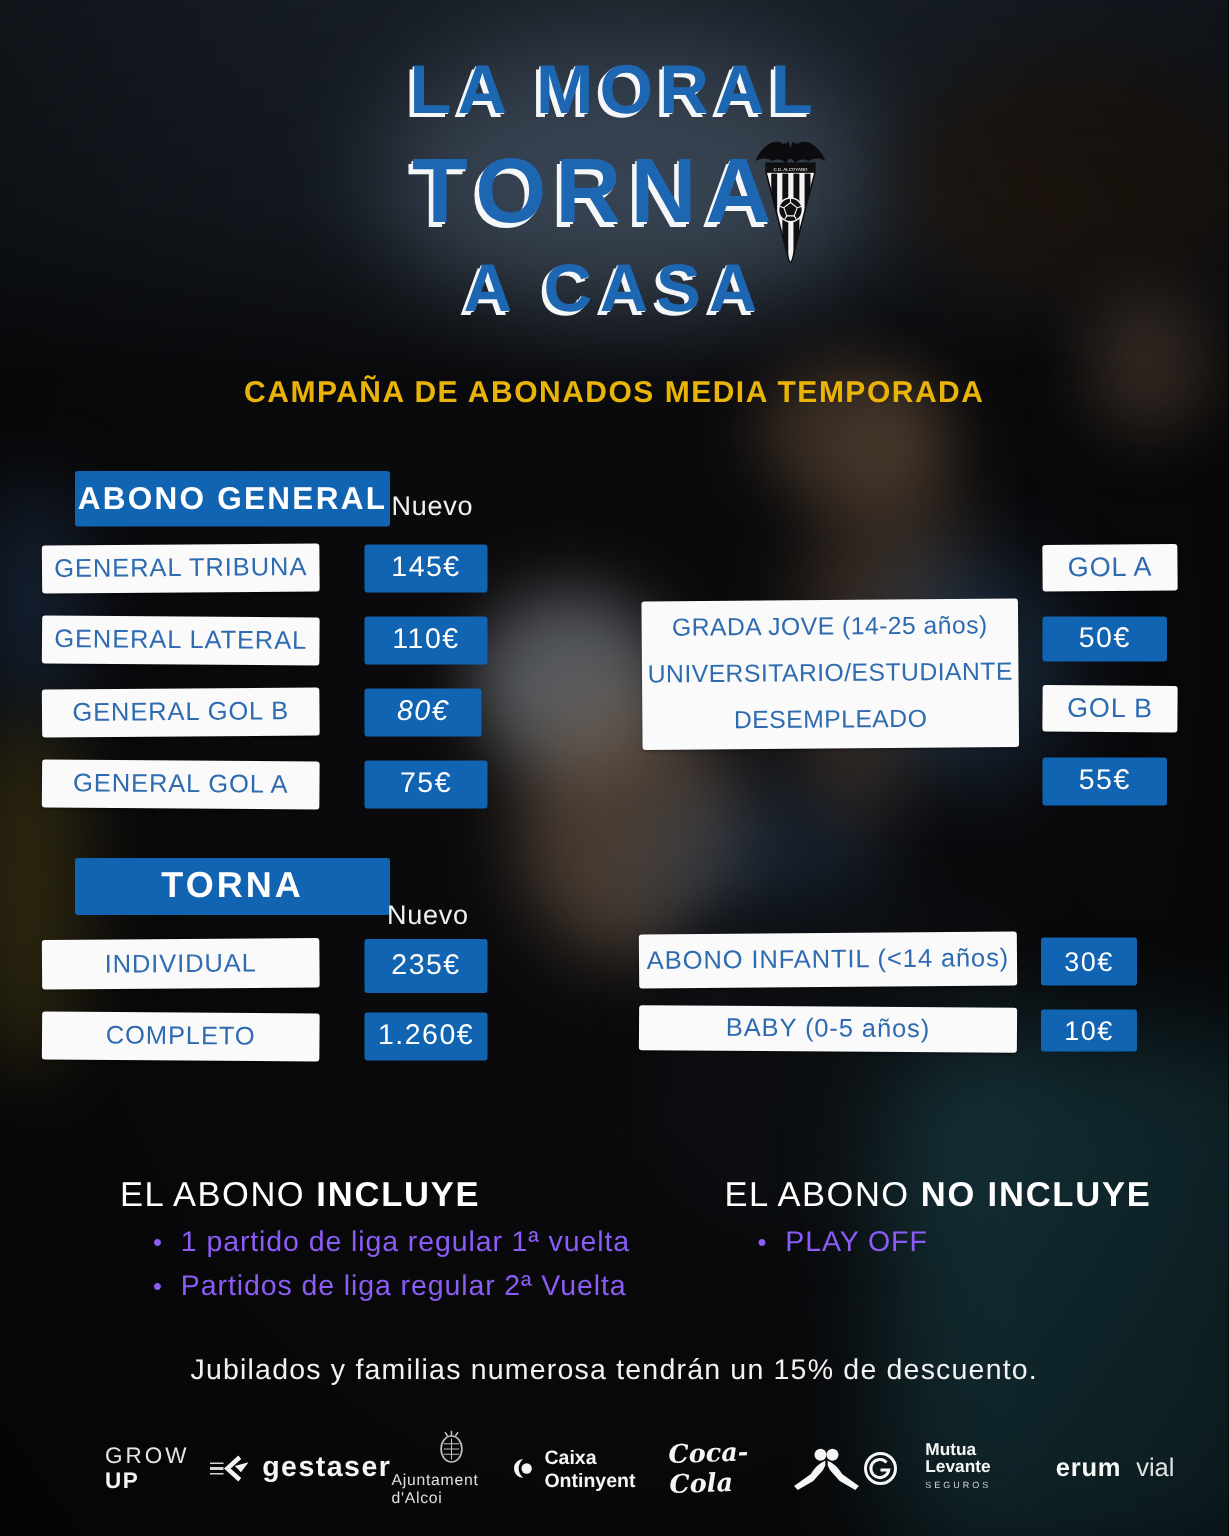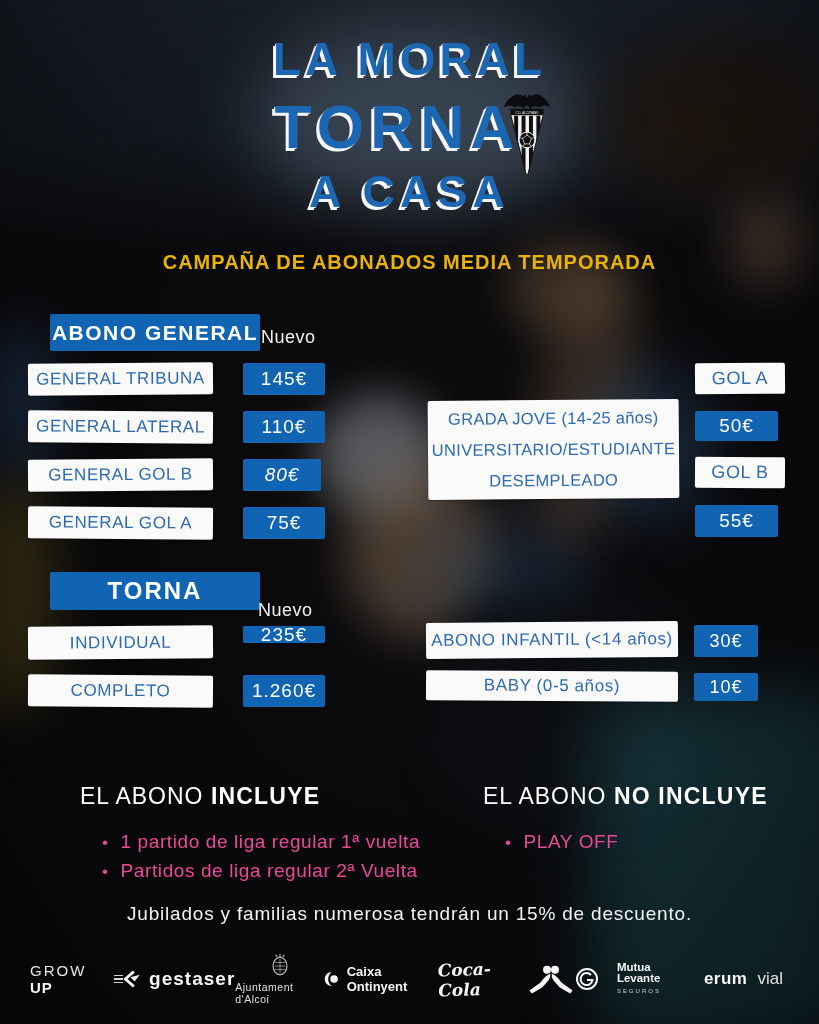--- a/index.html
+++ b/index.html
@@ -53,29 +53,29 @@
   .price{font-size:19px;letter-spacing:1px;}
   .nuevo{position:absolute;color:#f0f0f0;font-size:18px;letter-spacing:.5px;}
   .tilt-a{transform:rotate(-.45deg);}
   .tilt-b{transform:rotate(.4deg);}
 
   .youth-box{flex-direction:column;line-height:31px;font-size:16.5px;letter-spacing:.3px;}
 
   
   .sec-title{position:absolute;color:#fff;font-size:23px;letter-spacing:1px;}
   .sec-title b{letter-spacing:1.2px;}
-  .bullet{position:absolute;color:#ec4899;font-size:19px;letter-spacing:.6px;margin-top:13px;}
+  .bullet{position:absolute;color:#8b5cf6;font-size:19px;letter-spacing:.6px;}
   .bullet::before{content:"•";margin-right:12px;font-size:17px;}
 
   .note{position:absolute;top:903px;left:0;width:819px;text-align:center;color:#f2f2f2;font-size:19px;letter-spacing:.8px;}
 
   
   .footer{position:absolute;top:948px;left:0;width:819px;height:62px;display:flex;align-items:center;justify-content:space-between;padding:0 36px 0 30px;color:#fff;}
   .sponsor{display:flex;align-items:center;gap:6px;opacity:.96;}
-  .growup-txt{font-size:15px;letter-spacing:2px;color:#eee;}
+  .growup-txt{font-size:15px;letter-spacing:2px;color:#eee;margin-left:40px;}
   .growup-txt b{letter-spacing:1px;color:#fff;}
   .growup-bars{display:flex;flex-direction:column;gap:2px;}
   .growup-bars i{display:block;width:9px;height:1.5px;background:#ddd;}
   .gestaser-txt{font-size:19px;font-weight:bold;letter-spacing:1px;}
   .aj{flex-direction:column;gap:2px;}
   .aj-txt{font-size:10.5px;color:#e8e8e8;letter-spacing:.5px;}
   .caixa-txt{font-size:13px;font-weight:bold;}
   .coke{font-family:"DejaVu Serif","Liberation Serif",serif;font-style:italic;font-weight:bold;font-size:17px;transform:rotate(-2deg);}
   .mutua-txt{line-height:11px;font-size:11.5px;font-weight:bold;margin-left:12px;}
   .mutua-txt .seg{font-size:6px;font-weight:normal;letter-spacing:2px;color:#ddd;}
@@ -156,21 +156,21 @@
       <div>DESEMPLEADO</div>
     </div>
     <div class="blue-box price" style="left:695px;top:411px;width:83px;height:30px;">50€</div>
     <div class="paper-box lbl tilt-b" style="left:695px;top:457px;width:90px;height:31px;font-size:18px;">GOL B</div>
     <div class="blue-box price" style="left:695px;top:505px;width:83px;height:32px;">55€</div>
 
     <div class="blue-box hdr" style="left:30px;top:572px;width:210px;height:38px;font-size:24px;letter-spacing:2px;">TORNA</div>
     <div class="nuevo" style="left:258px;top:600px;">Nuevo</div>
 
     <div class="paper-box lbl tilt-a" style="left:28px;top:626px;width:185px;height:33px;">INDIVIDUAL</div>
-    <div class="blue-box price" style="left:243px;top:626px;width:82px;height:17px;">235€</div>
+    <div class="blue-box price" style="left:243px;top:626px;width:82px;height:36px;">235€</div>
 
     <div class="paper-box lbl tilt-b" style="left:28px;top:675px;width:185px;height:32px;">COMPLETO</div>
     <div class="blue-box price" style="left:243px;top:675px;width:82px;height:32px;">1.260€</div>
 
     <div class="paper-box lbl tilt-a" style="left:426px;top:622px;width:252px;height:36px;">ABONO INFANTIL (&lt;14 años)</div>
     <div class="blue-box price" style="left:694px;top:625px;width:64px;height:32px;font-size:18px;">30€</div>
     <div class="paper-box lbl tilt-b" style="left:426px;top:671px;width:252px;height:30px;">BABY (0-5 años)</div>
     <div class="blue-box price" style="left:694px;top:673px;width:64px;height:28px;font-size:18px;">10€</div>
 
     <div class="sec-title" style="left:80px;top:783px;">

